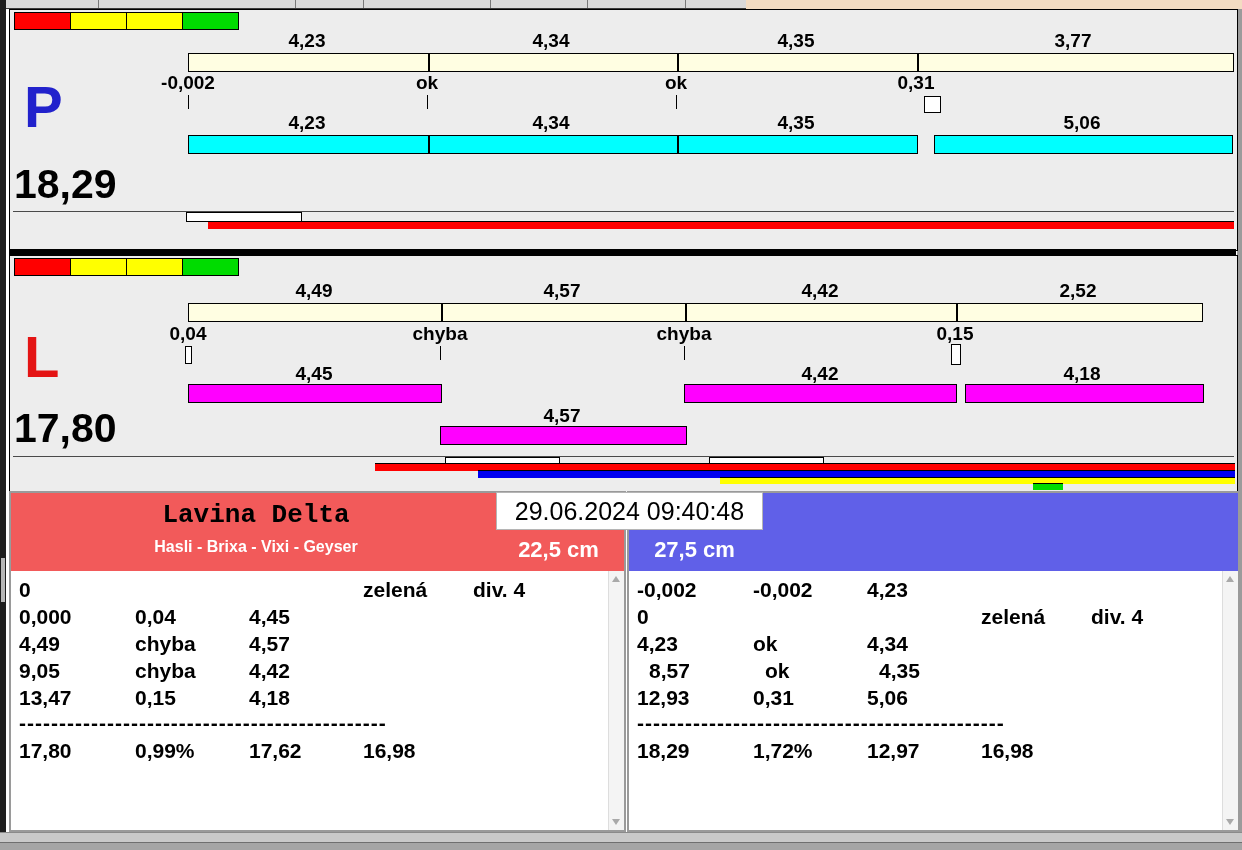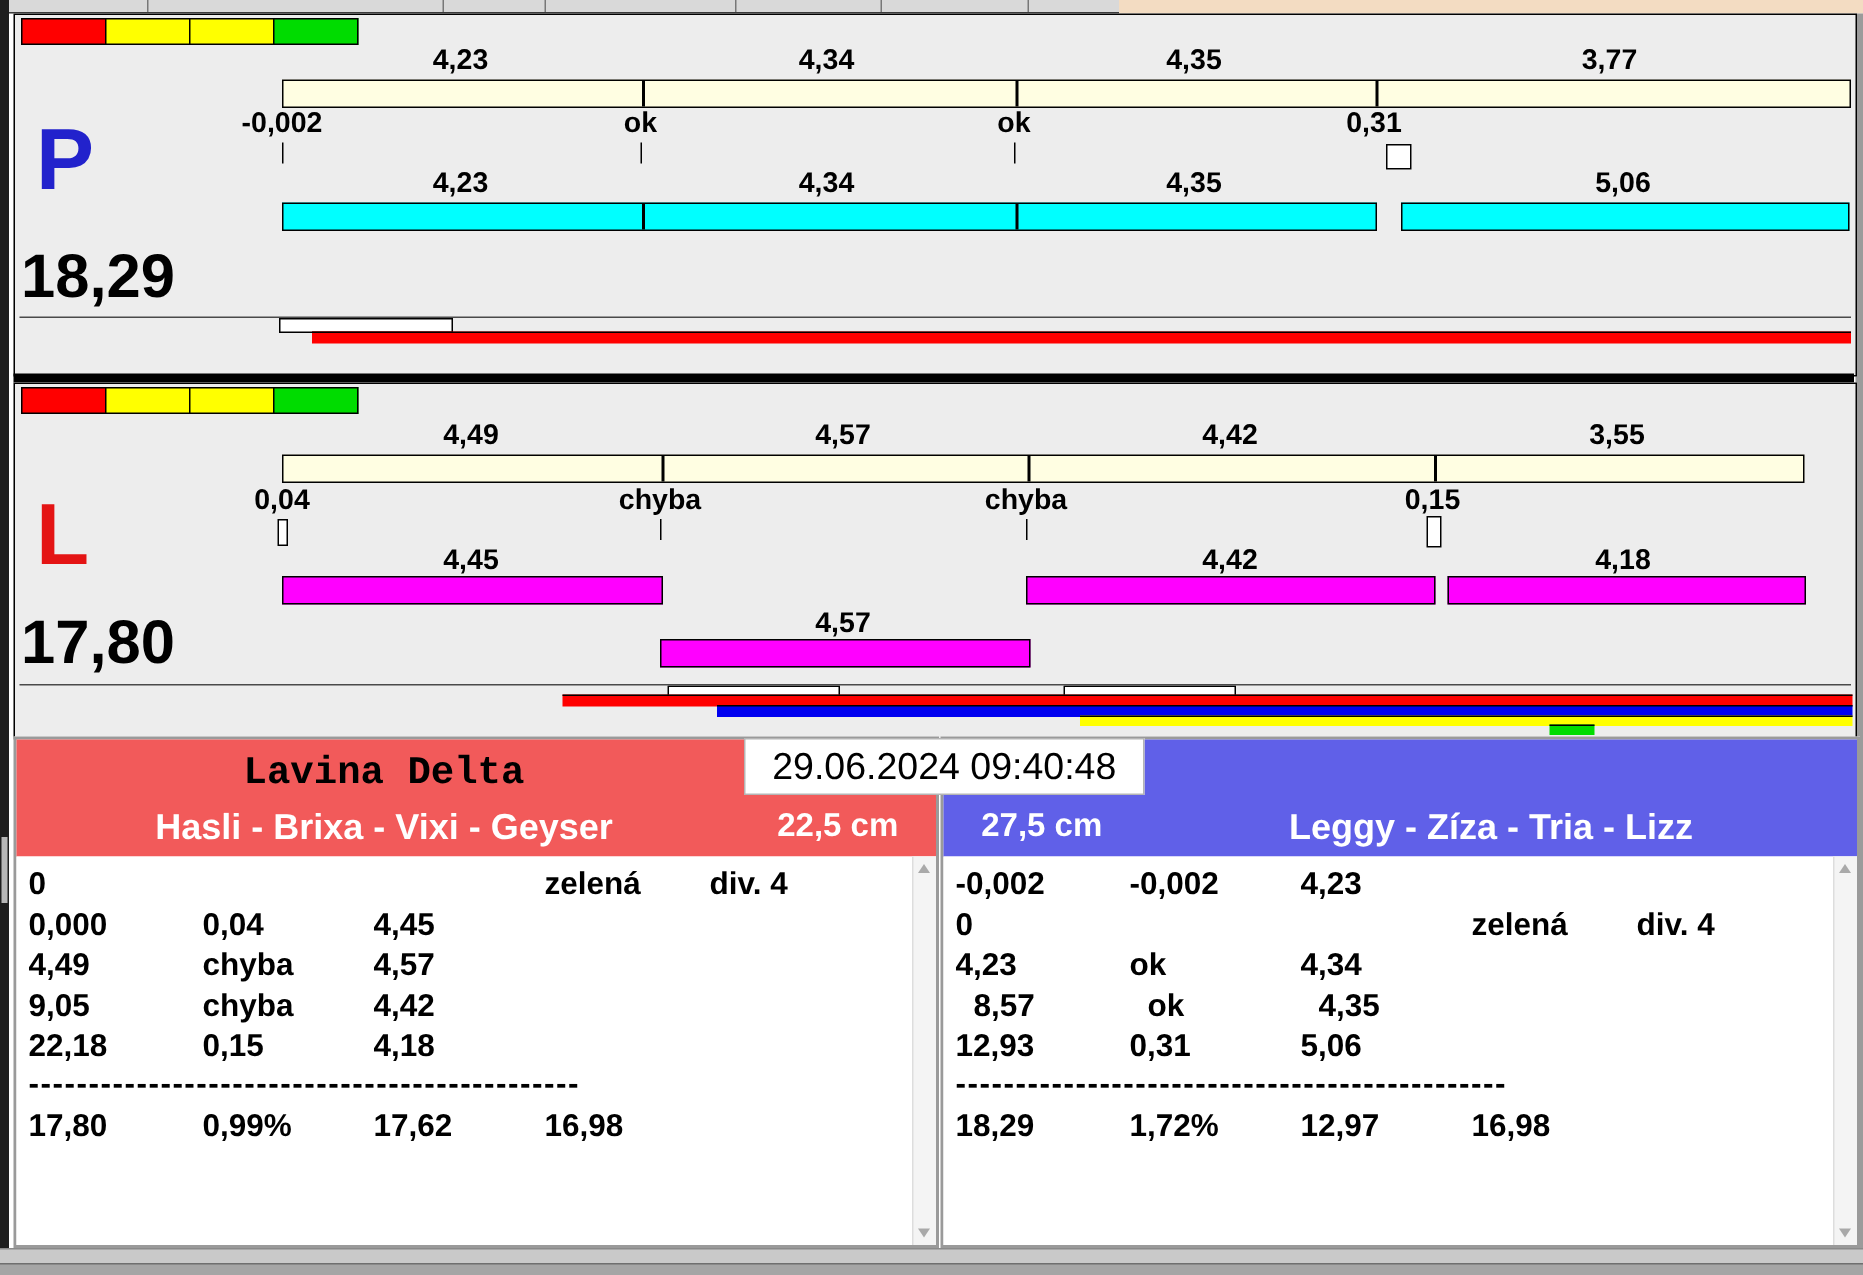--- a/index.html
+++ b/index.html
@@ -33,21 +33,21 @@
   .thin-line{height:1px;background:#4a4a4a;}
   .mini-white{background:#fff;border:1px solid #000;}
   .mini-red{background:#ff0000;border-top:1px solid #000;}
   .mini-blue{background:#0000f0;border-top:1px solid #000;}
   .mini-yellow{background:#ffff00;border-top:1px solid #000;}
   .mini-green{background:#00dc00;border-top:1px solid #000;}
   
   .panel{top:491px;height:341px;border:2px solid #9a9a9a;background:#fff;box-sizing:border-box;}
   .panel-header{left:0;top:0;right:0;height:78px;}
   .team-title{font-weight:bold;font-size:26px;text-align:center;color:#000;}
-  .team-dogs{font-weight:bold;font-size:24px;text-align:center;color:#fff;}
+  .team-dogs{font-weight:bold;font-size:16px;text-align:center;color:#fff;}
   .jump-height{font-weight:bold;font-size:22px;color:#fff;text-align:center;}
   .panel-body{position:absolute;left:0;top:78px;right:0;bottom:0;background:#fff;font-weight:bold;font-size:21px;}
   .prow{position:absolute;left:0;right:18px;height:27px;}
   .prow span{position:absolute;white-space:nowrap;}
   .c1{left:8px;} .c2{left:124px;} .c3{left:238px;} .c4{left:352px;} .c5{left:462px;}
   .dash-row{letter-spacing:1px;}
   .scrollbar{position:absolute;right:0;top:0;bottom:0;width:15px;background:#f4f4f4;border-left:1px solid #ddd;}
   .tri-up{position:absolute;left:3px;top:5px;width:0;height:0;border-left:4px solid transparent;border-right:4px solid transparent;border-bottom:6px solid #a9a9a9;}
   .tri-down{position:absolute;left:3px;bottom:5px;width:0;height:0;border-left:4px solid transparent;border-right:4px solid transparent;border-top:6px solid #a9a9a9;}
   .timestamp{left:496px;top:492px;width:265px;height:36px;background:#fff;border:1px solid #b5b5b5;
@@ -121,21 +121,21 @@
   <div class="abs scale">
     <span class="scale-box" style="background: rgb(255, 0, 0);"></span><span class="scale-box" style="background: rgb(255, 255, 0);"></span><span class="scale-box" style="background: rgb(255, 255, 0);"></span><span class="scale-box" style="background: rgb(0, 220, 0);"></span>
   </div>
 
   <div class="abs lane-letter" style="left: 14px; top: 72px; color: rgb(228, 20, 20);">L</div>
   <div class="abs lane-total" style="left:4px;top:152px;">17,80</div>
 
   <div class="abs seg-label" style="left:304px;top:25px;">4,49</div>
   <div class="abs seg-label" style="left:552px;top:25px;">4,57</div>
   <div class="abs seg-label" style="left:810px;top:25px;">4,42</div>
-  <div class="abs seg-label" style="left:1068px;top:25px;">3,55</div>
+  <div class="abs seg-label" style="left:1068px;top:25px;">2,52</div>
 
   <div class="abs split-bar" style="left:178px;top:47px;width:1013px;">
     <div class="abs bar-divider" style="left:252px;"></div>
     <div class="abs bar-divider" style="left:496px;"></div>
     <div class="abs bar-divider" style="left:767px;"></div>
   </div>
 
   <div class="abs mark-label" style="left:178px;top:68px;">0,04</div>
   <div class="abs mark-label" style="left:430px;top:68px;">chyba</div>
   <div class="abs mark-label" style="left:674px;top:68px;">chyba</div>
@@ -186,21 +186,21 @@
       <span class="c1">4,49</span>
       <span class="c2">chyba</span>
       <span class="c3">4,57</span>
     </div>
     <div class="prow" style="top:88px;">
       <span class="c1">9,05</span>
       <span class="c2">chyba</span>
       <span class="c3">4,42</span>
     </div>
     <div class="prow" style="top:115px;">
-      <span class="c1">22,18</span>
+      <span class="c1">13,47</span>
       <span class="c2">0,15</span>
       <span class="c3">4,18</span>
     </div>
     <div class="prow dash-row" style="top:140px;">
       <span class="c1">----------------------------------------------</span>
     </div>
     <div class="prow" style="top:168px;">
       <span class="c1">17,80</span>
       <span class="c2">0,99%</span>
       <span class="c3">17,62</span>
@@ -210,21 +210,20 @@
       <div class="tri-up"></div>
       <div class="tri-down"></div>
     </div>
   </div>
 </div>
 
 <div class="abs timestamp">29.06.2024 09:40:48</div>
 
 <div class="abs panel" style="left:627px;width:613px;">
   <div class="abs panel-header" style="background: rgb(96, 96, 232);">
-    <div class="abs team-dogs" style="left:125px;top:45px;width:480px;">Leggy - Zíza - Tria - Lizz</div>
     <div class="abs jump-height" style="left:8px;top:44px;width:115px;">27,5 cm</div>
   </div>
   <div class="panel-body">
     <div class="prow" style="top:7px;">
       <span class="c1">-0,002</span>
       <span class="c2">-0,002</span>
       <span class="c3">4,23</span>
     </div>
     <div class="prow" style="top:34px;">
       <span class="c1">0</span>

